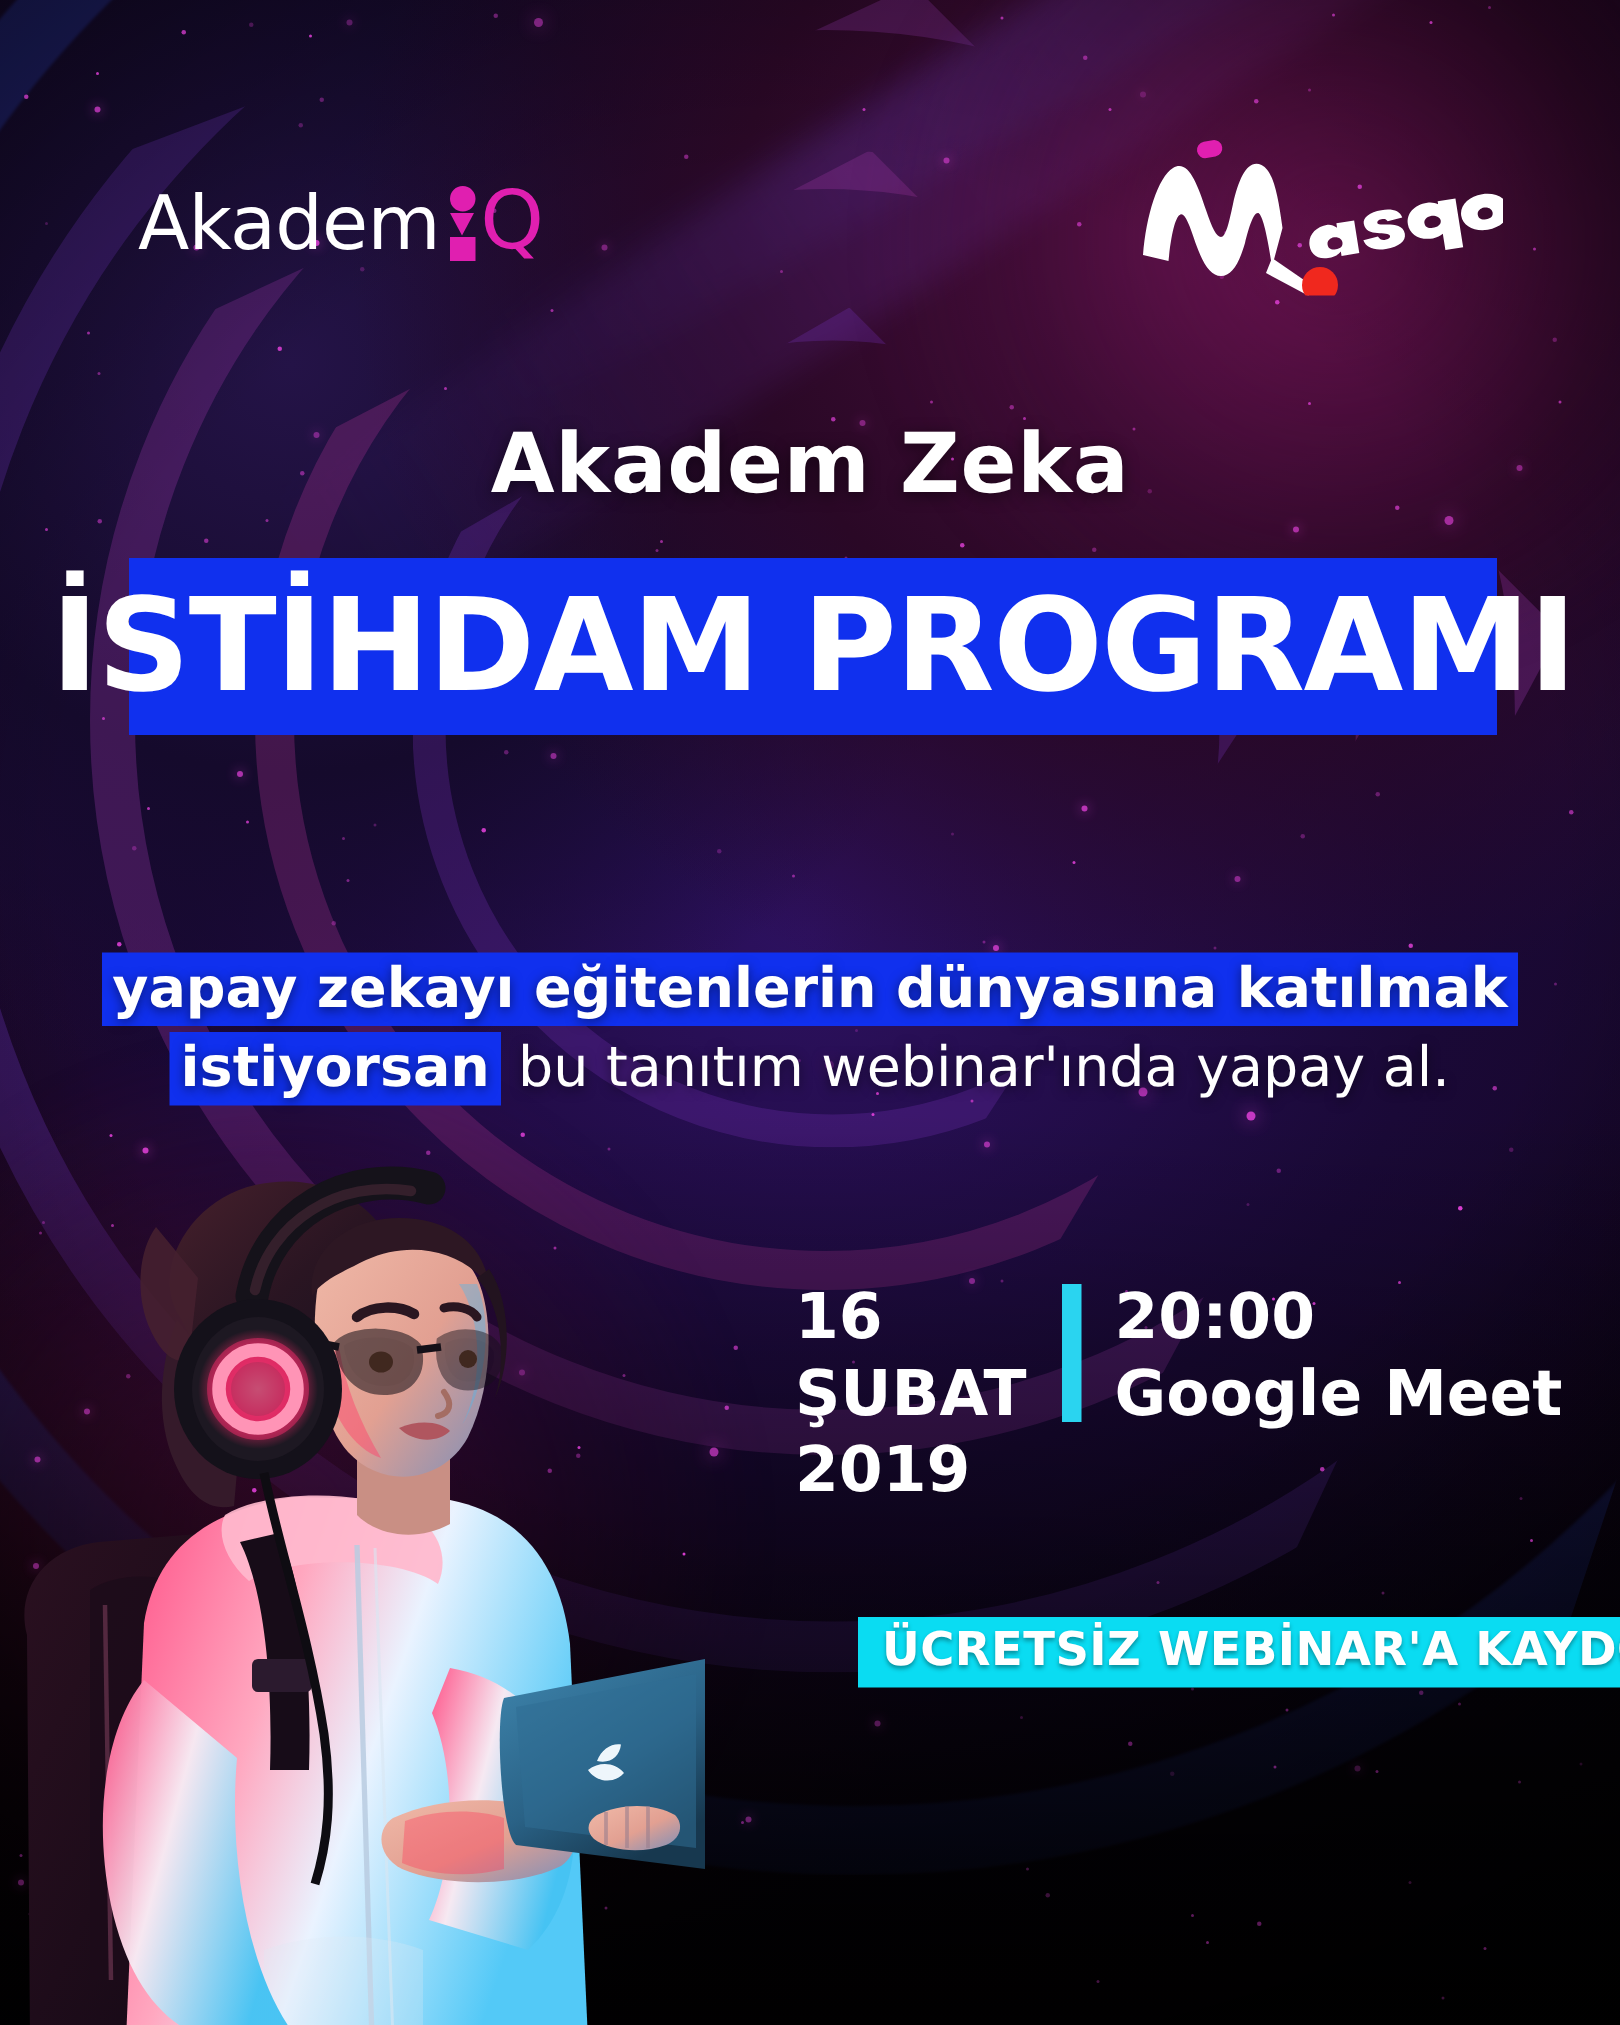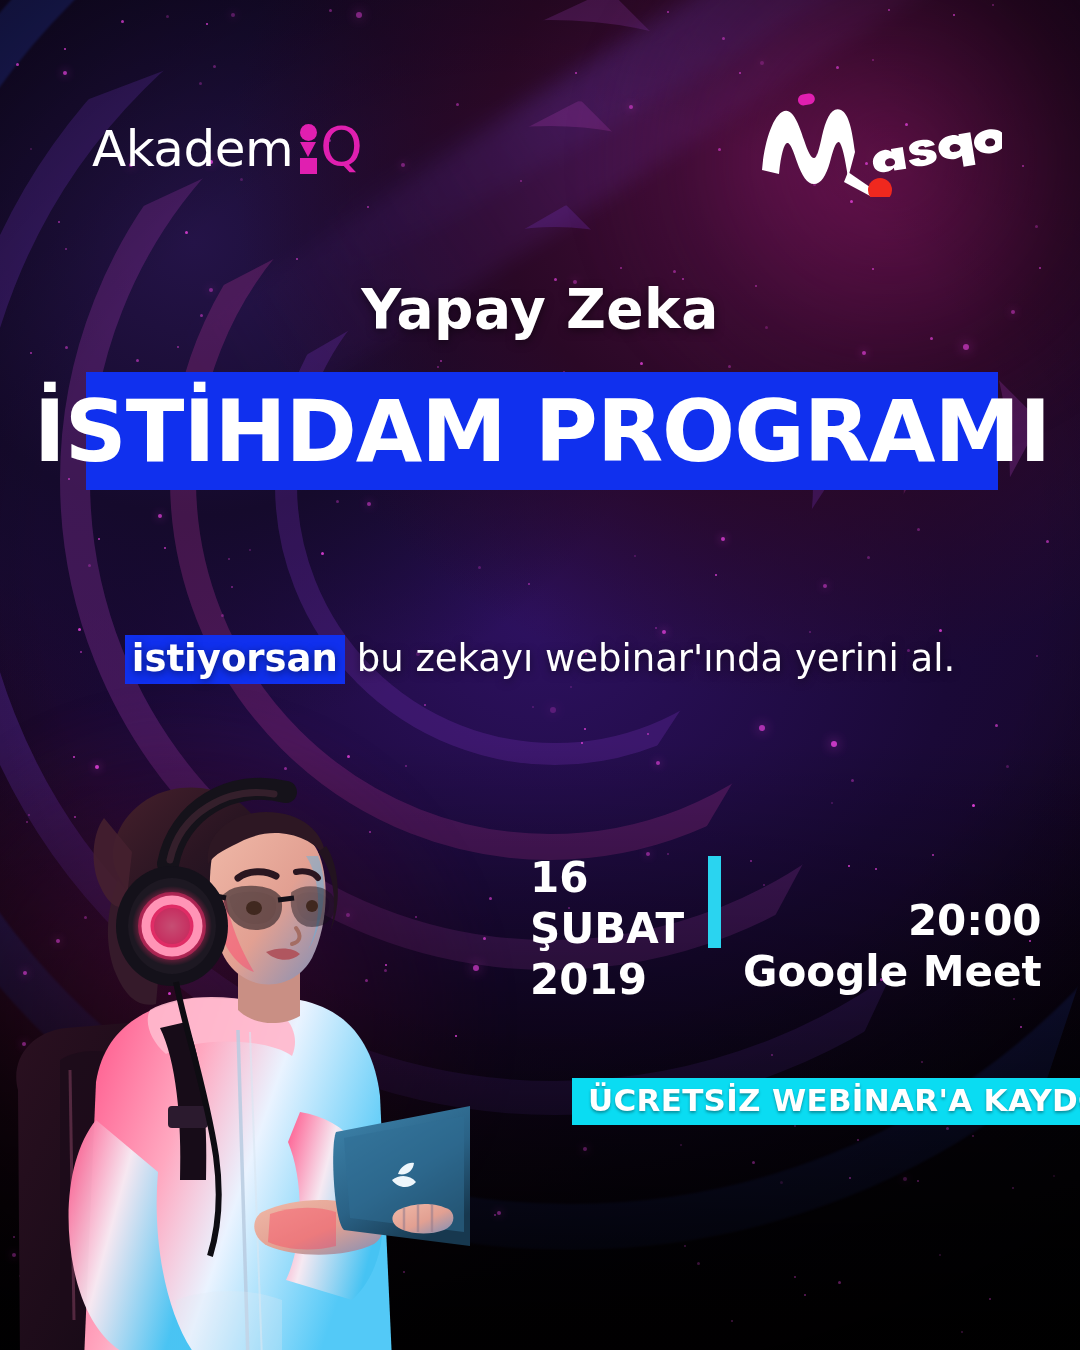--- a/index.html
+++ b/index.html
@@ -166,21 +166,21 @@
     font-size:42px; font-weight:700; color:#ffffff; line-height:1.22;
     font-family:"DejaVu Sans", sans-serif; text-align:left;
     width:178px;
   }
   .meta-bar{
     width:13px; height:92px; background:#2ad4f0; margin:4px 22px 0 0;
     flex:0 0 auto;
   }
   .meta-time{
     font-size:42px; font-weight:700; color:#ffffff; line-height:1.22;
-    font-family:"DejaVu Sans", sans-serif; text-align:right;margin-top:43px;
+    font-family:"DejaVu Sans", sans-serif; text-align:left;
   }
 
   
   .cta-band{
     position:absolute; left:572px; top:1078px;
     background:#0adcf2; padding:5px 16px 8px 16px;
   }
   .cta-band-text{
     font-size:31px; font-weight:700; color:#ffffff;
     letter-spacing:.3px; line-height:1.1;
@@ -478,29 +478,30 @@
       <g fill="#ffffff" transform="rotate(-9 170 55)">
         <path d="M133 52 c-8 0 -14 5 -14 12 0 6 4 10 11 10 4 0 7 -1 9 -3 l0 3 12 0 0 -22 -12 0 0 3 c-2 -2 -4 -3 -6 -3 z m3 9 c3 0 5 2 5 4 0 3 -2 4 -5 4 -3 0 -5 -1 -5 -4 0 -2 2 -4 5 -4 z"></path>
         <path d="M157 55 c0 -4 5 -7 13 -7 7 0 12 2 13 7 l-10 1 c-1 -2 -2 -2 -4 -2 -2 0 -3 1 -3 2 0 3 17 0 17 10 0 5 -5 8 -14 8 -8 0 -13 -3 -14 -8 l10 -1 c1 2 2 3 4 3 3 0 4 -1 4 -2 0 -4 -16 -1 -16 -11 z"></path>
         <path d="M201 48 c-9 0 -15 5 -15 12 0 7 6 12 15 12 3 0 5 -1 7 -2 l0 11 12 0 0 -33 -12 0 0 2 c-2 -1 -4 -2 -7 -2 z m1 9 c3 0 6 2 6 4 0 3 -3 4 -6 4 -3 0 -5 -1 -5 -4 0 -2 2 -4 5 -4 z"></path>
         <path d="M238 48 c-9 0 -16 5 -16 12 0 7 7 12 16 12 9 0 16 -5 16 -12 0 -7 -7 -12 -16 -12 z m0 9 c3 0 5 2 5 4 0 3 -2 4 -5 4 -3 0 -5 -1 -5 -4 0 -2 2 -4 5 -4 z"></path>
         <path d="M263 38 l11 0 0 10 6 0 0 8 -6 0 0 7 c0 2 1 2 4 2 l2 0 0 8 -7 0 c-7 0 -10 -3 -10 -9 l0 -8 -4 0 0 -8 4 0 z"></path>
       </g>
     </svg>
   </div>
 
-  <div class="kicker">Yapay Zeka</div>
+  <div class="kicker">Akadem Zeka</div>
 
   <div class="title-band">
     <span class="title-band-text">İSTİHDAM PROGRAMI</span>
   </div>
 
 
   <div class="subtitle">
-    <span class="ln"><span class="hl">istiyorsan</span><span> bu zekayı webinar'ında yerini al.</span></span>
+    <span class="ln"><span class="hl">yapay zekayı eğitenlerin dünyasına katılmak</span></span>
+    <span class="ln"><span class="hl">istiyorsan</span><span> bu tanıtım webinar'ında yapay al.</span></span>
   </div>
 
   <div class="person">
     <svg width="470" height="600" viewBox="0 0 470 600">
       <defs>
         <linearGradient id="hood" x1="0" y1="0" x2="1" y2="0.4">
           <stop offset="0%" stop-color="#ff4f86"></stop>
           <stop offset="38%" stop-color="#ffa8c0"></stop>
           <stop offset="62%" stop-color="#eaf3ff"></stop>
           <stop offset="100%" stop-color="#53c9f7"></stop>

